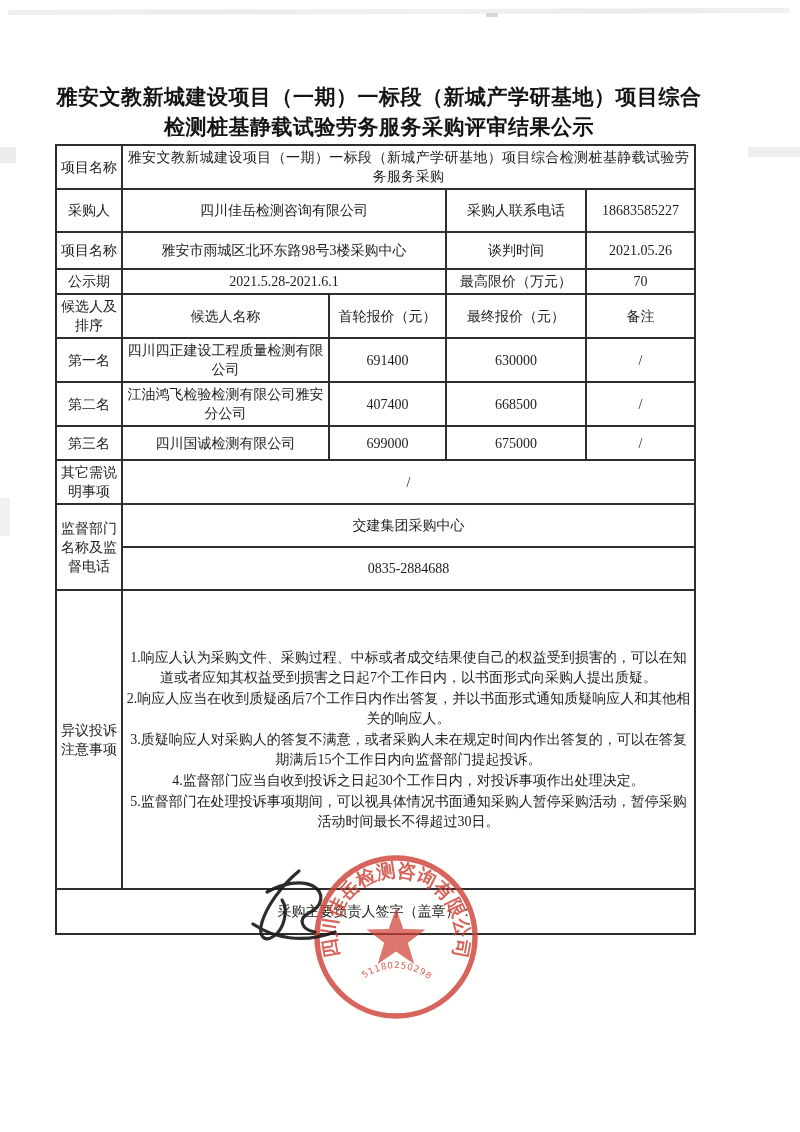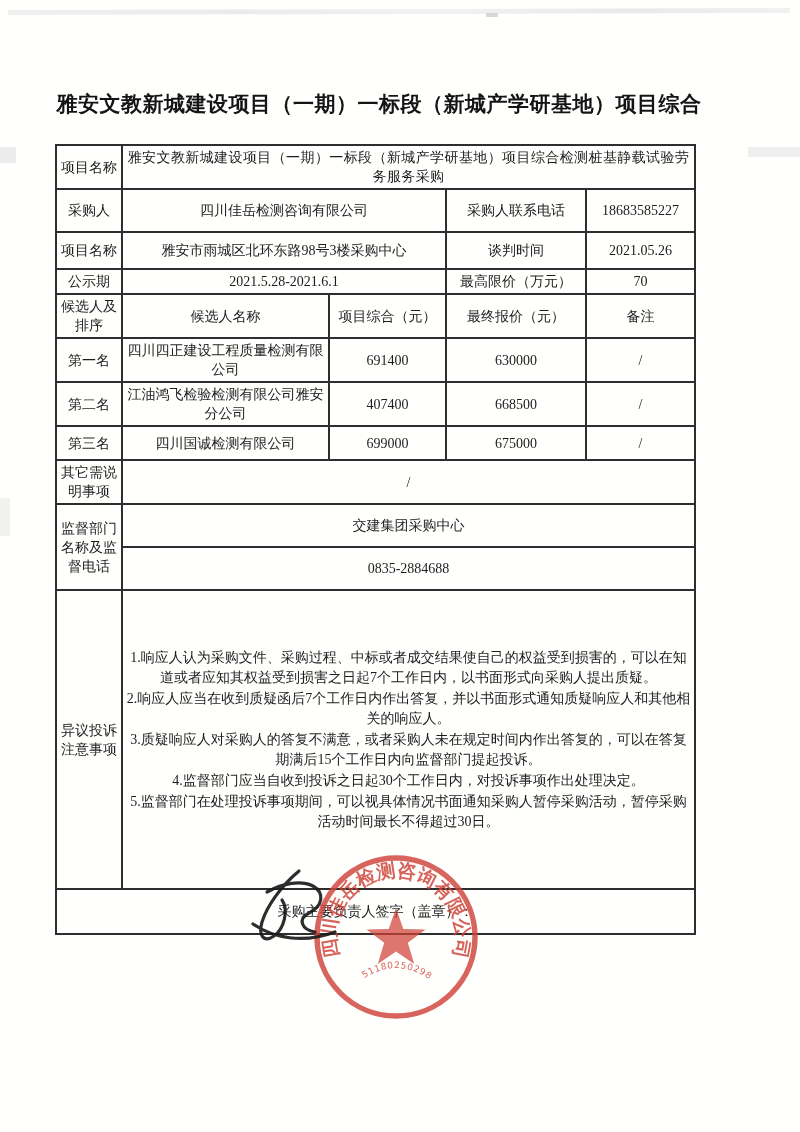--- a/index.html
+++ b/index.html
@@ -10,21 +10,21 @@
 
   
   .streak-top { position:absolute; left:8px; top:9px; width:782px; height:5px;
                 background:linear-gradient(90deg,#e6e6e6,#dedede 30%,#e9e9e9 55%,#dcdcdc 80%,#e8e8e8);
                 opacity:.6; transform:rotate(-.15deg); }
   .streak-dash { position:absolute; left:486px; top:13px; width:12px; height:4px; background:#c9c9c9; opacity:.7; }
   .smudge-left1 { position:absolute; left:0; top:147px; width:16px; height:16px; background:#dadada; opacity:.5; }
   .smudge-left2 { position:absolute; left:0; top:498px; width:10px; height:38px; background:#e0e0e0; opacity:.45; }
   .smudge-right1 { position:absolute; left:748px; top:147px; width:52px; height:10px; background:#e2e2e2; opacity:.55; }
 
-  .doc-title { position:absolute; left:55px; top:89px; width:648px; text-align:center;
+  .doc-title { position:absolute; left:55px; top:82px; width:648px; text-align:center;
                font-family:"Liberation Sans","DejaVu Sans",sans-serif; font-weight:bold;
                font-size:21px; line-height:30px; color:#141414; letter-spacing:.5px; }
 
   table.main { position:absolute; left:55px; top:144px; width:639px;
                border-collapse:collapse; table-layout:fixed; }
   table.main td { border:2px solid #2e2e2e; font-size:14px; line-height:19px;
                   text-align:center; vertical-align:middle; padding:2px 3px; color:#1c1c1c; }
   td.lbl { text-align:left; padding-left:5px; }
   td.rank { text-align:left; padding-left:12px; }
   td.hleft { text-align:left; padding-left:28px; }
@@ -45,20 +45,21 @@
 <div class="page">
 
   <div class="streak-top"></div>
   <div class="streak-dash"></div>
   <div class="smudge-left1"></div>
   <div class="smudge-left2"></div>
   <div class="smudge-right1"></div>
 
   <div class="doc-title">
     <div>雅安文教新城建设项目（一期）一标段（新城产学研基地）项目综合</div>
+    <div>检测桩基静载试验劳务服务采购评审结果公示</div>
   </div>
 
   <table class="main">
     <colgroup>
       <col style="width:66px">
         <col style="width:207px">
         <col style="width:117px">
       <col style="width:140px">
         <col style="width:109px">
     </colgroup>
@@ -86,21 +87,21 @@
     <tr style="height:20px">
       <td class="lbl">公示期</td>
       <td colspan="2" class="num">2021.5.28-2021.6.1</td>
       <td>最高限价（万元）</td>
       <td class="num">70</td>
     </tr>
 
     <tr style="height:39px">
       <td class="lbl">候选人及排序</td>
       <td class="hleft">候选人名称</td>
-      <td>项目综合（元）</td>
+      <td>首轮报价（元）</td>
       <td>最终报价（元）</td>
       <td>备注</td>
     </tr>
 
     <tr style="height:42px">
       <td class="rank">第一名</td>
       <td>四川四正建设工程质量检测有限公司</td>
       <td class="num">691400</td>
       <td class="num">630000</td>
       <td>/</td>

